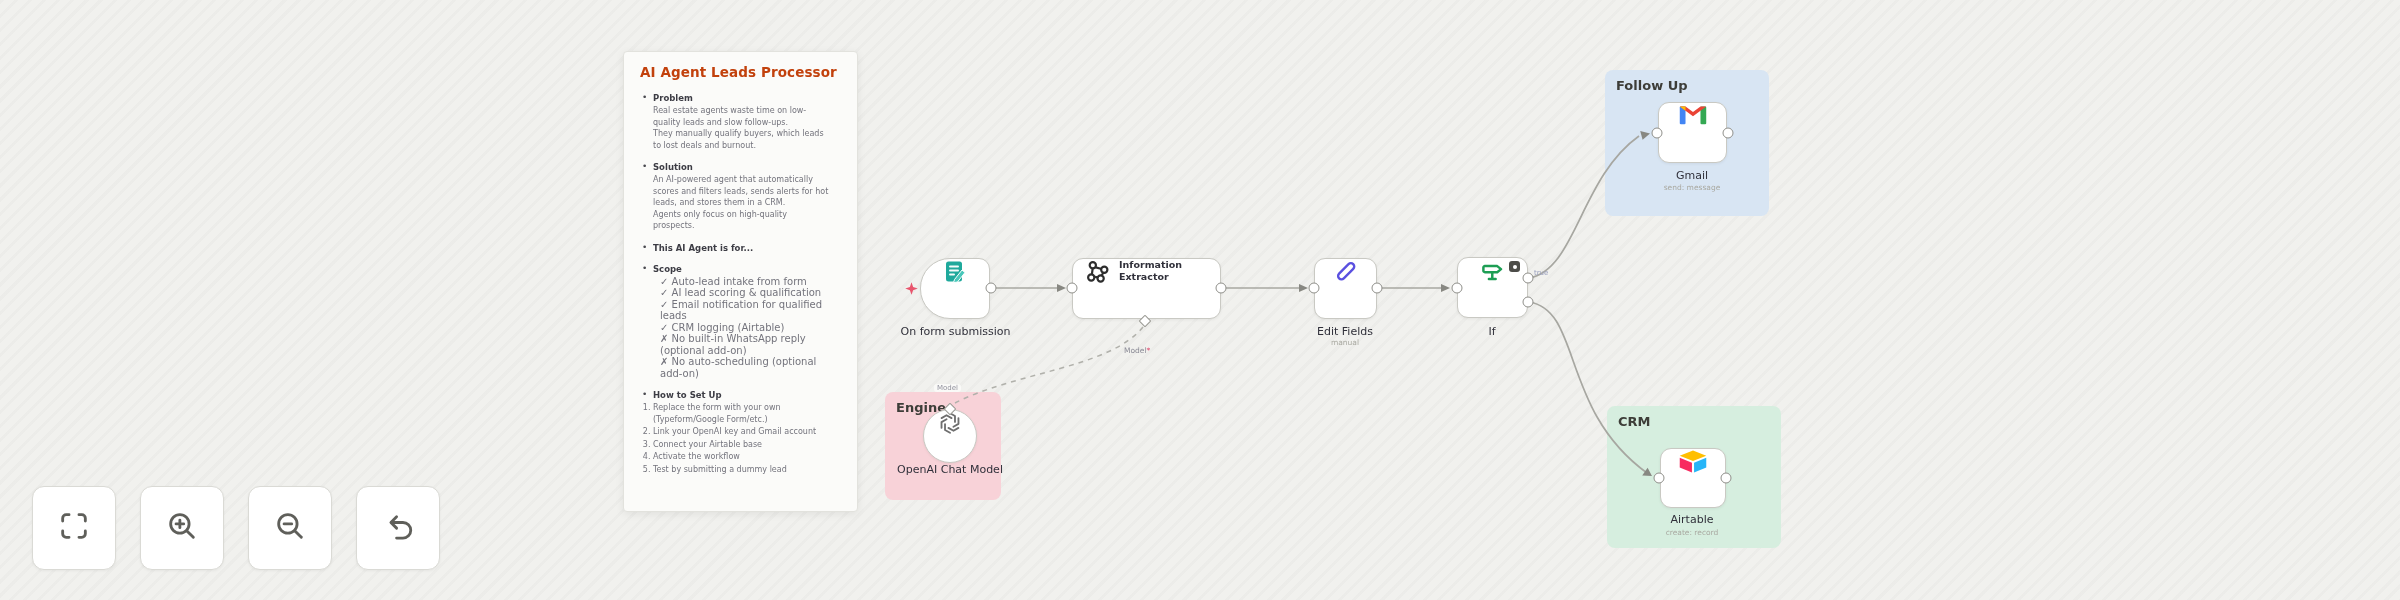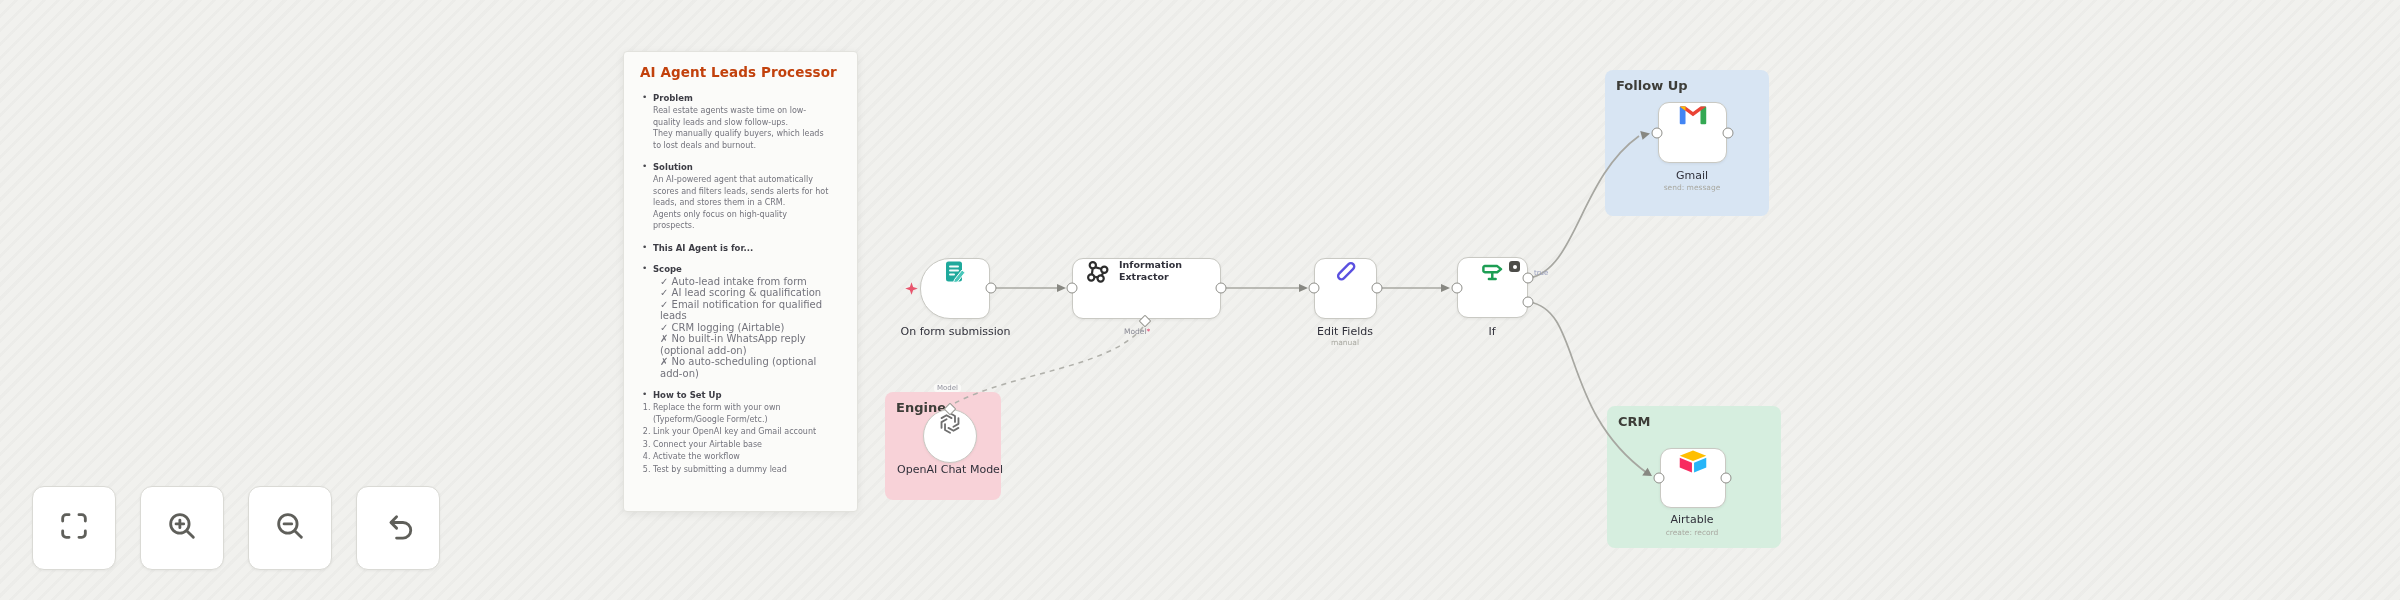--- a/index.html
+++ b/index.html
@@ -45,21 +45,21 @@
   .n-edit{left:1314px;top:258px;width:63px;height:61px;}
   .n-if{left:1457px;top:257px;width:71px;height:61px;}
   .n-gmail{left:1658px;top:102px;width:69px;height:61px;}
   .n-airtable{left:1660px;top:448px;width:66px;height:60px;}
   .n-circle{left:923px;top:409px;width:54px;height:54px;border-radius:50%;}
   .nlabel{position:absolute;text-align:center;font-size:11px;font-weight:normal;color:#30303a;}
   .nsub{position:absolute;text-align:center;font-size:7.5px;color:#a9a9a1;}
   .port{position:absolute;width:11px;height:11px;border-radius:50%;background:#fff;border:1.8px solid #8f8f8a;transform:translate(-50%,-50%);box-sizing:border-box;z-index:5;}
   .pdiamond{position:absolute;width:9px;height:9px;background:#fff;border:1.6px solid #9a9a94;transform:translate(-50%,-50%) rotate(45deg);box-sizing:border-box;border-radius:1px;z-index:5;}
   .portlabel{position:absolute;font-size:7px;color:#9aa0be;z-index:6;}
-  .model-label{position:absolute;left:1124px;top:327px;font-size:7.5px;color:#8a8a95;z-index:6;}
+  .model-label{position:absolute;left:1124px;top:346px;font-size:7.5px;color:#8a8a95;z-index:6;}
   .model-label .req{color:#e0446a;}
   .model-pill{position:absolute;left:934px;top:384px;font-size:7px;color:#93939e;background:rgba(251,251,249,.85);border-radius:3px;padding:0 3px;z-index:6;}
   .if-badge{position:absolute;left:1509px;top:261px;width:11px;height:11px;background:#4c4c48;border-radius:3px;z-index:6;display:flex;align-items:center;justify-content:center;}
   .if-badge::after{content:"";width:4px;height:4px;border-radius:50%;background:#fff;}
   .trigger-star{position:absolute;left:904px;top:281px;z-index:4;}
   
   .ctrl{position:absolute;top:486px;width:82px;height:82px;background:#fff;border:1.5px solid #dadad5;
     border-radius:12px;box-shadow:0 1px 3px rgba(0,0,0,0.05);display:flex;align-items:center;justify-content:center;cursor:pointer;}
   .c1{left:32px;} .c2{left:140px;} .c3{left:248px;} .c4{left:356px;}
 </style>

